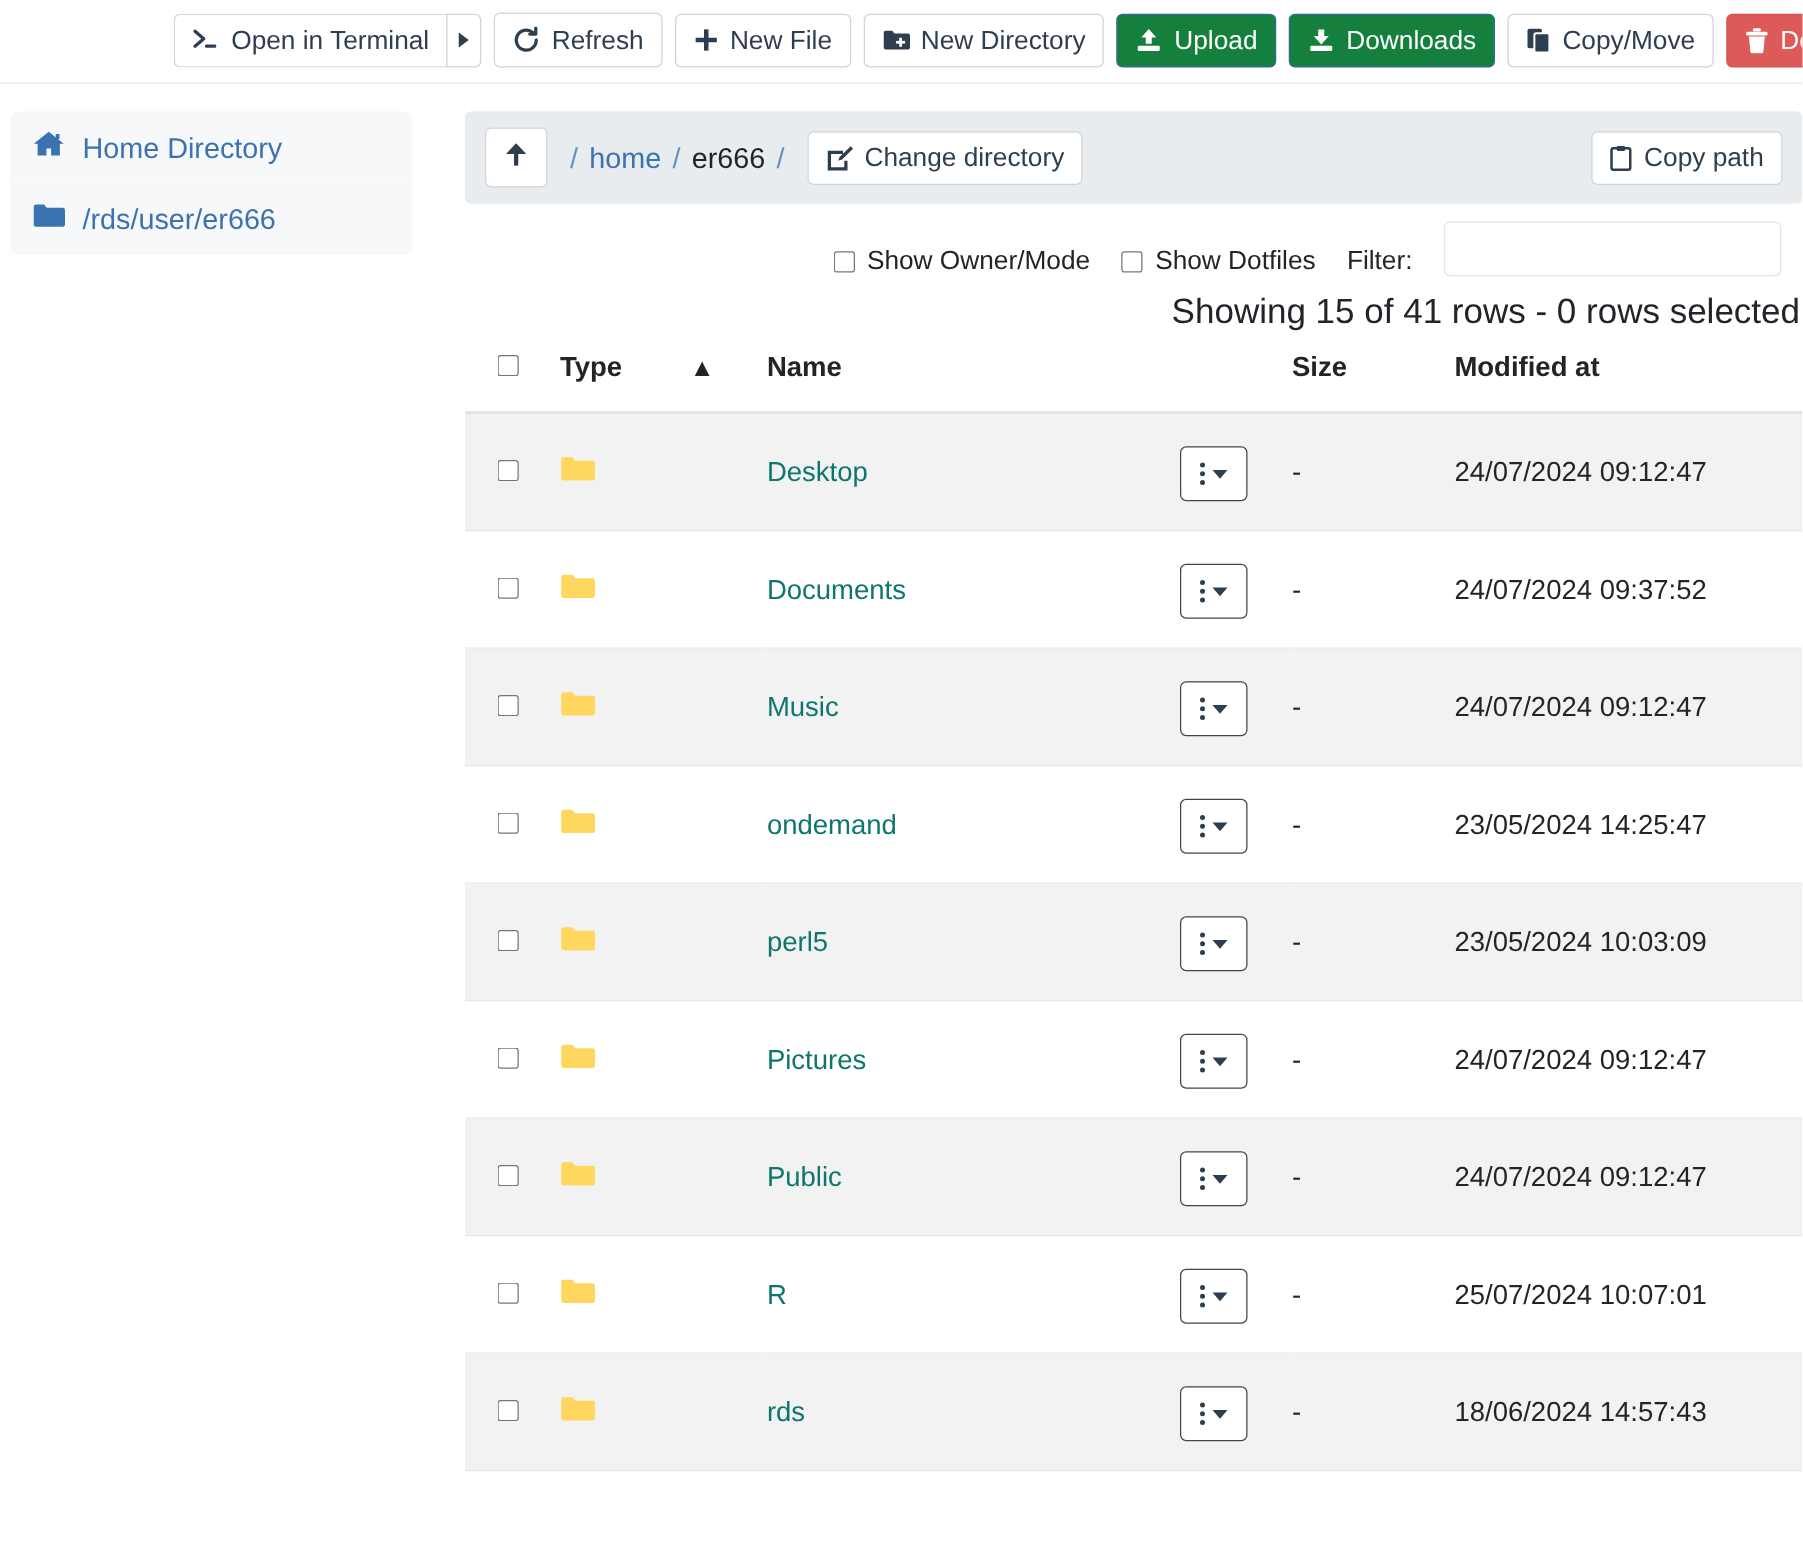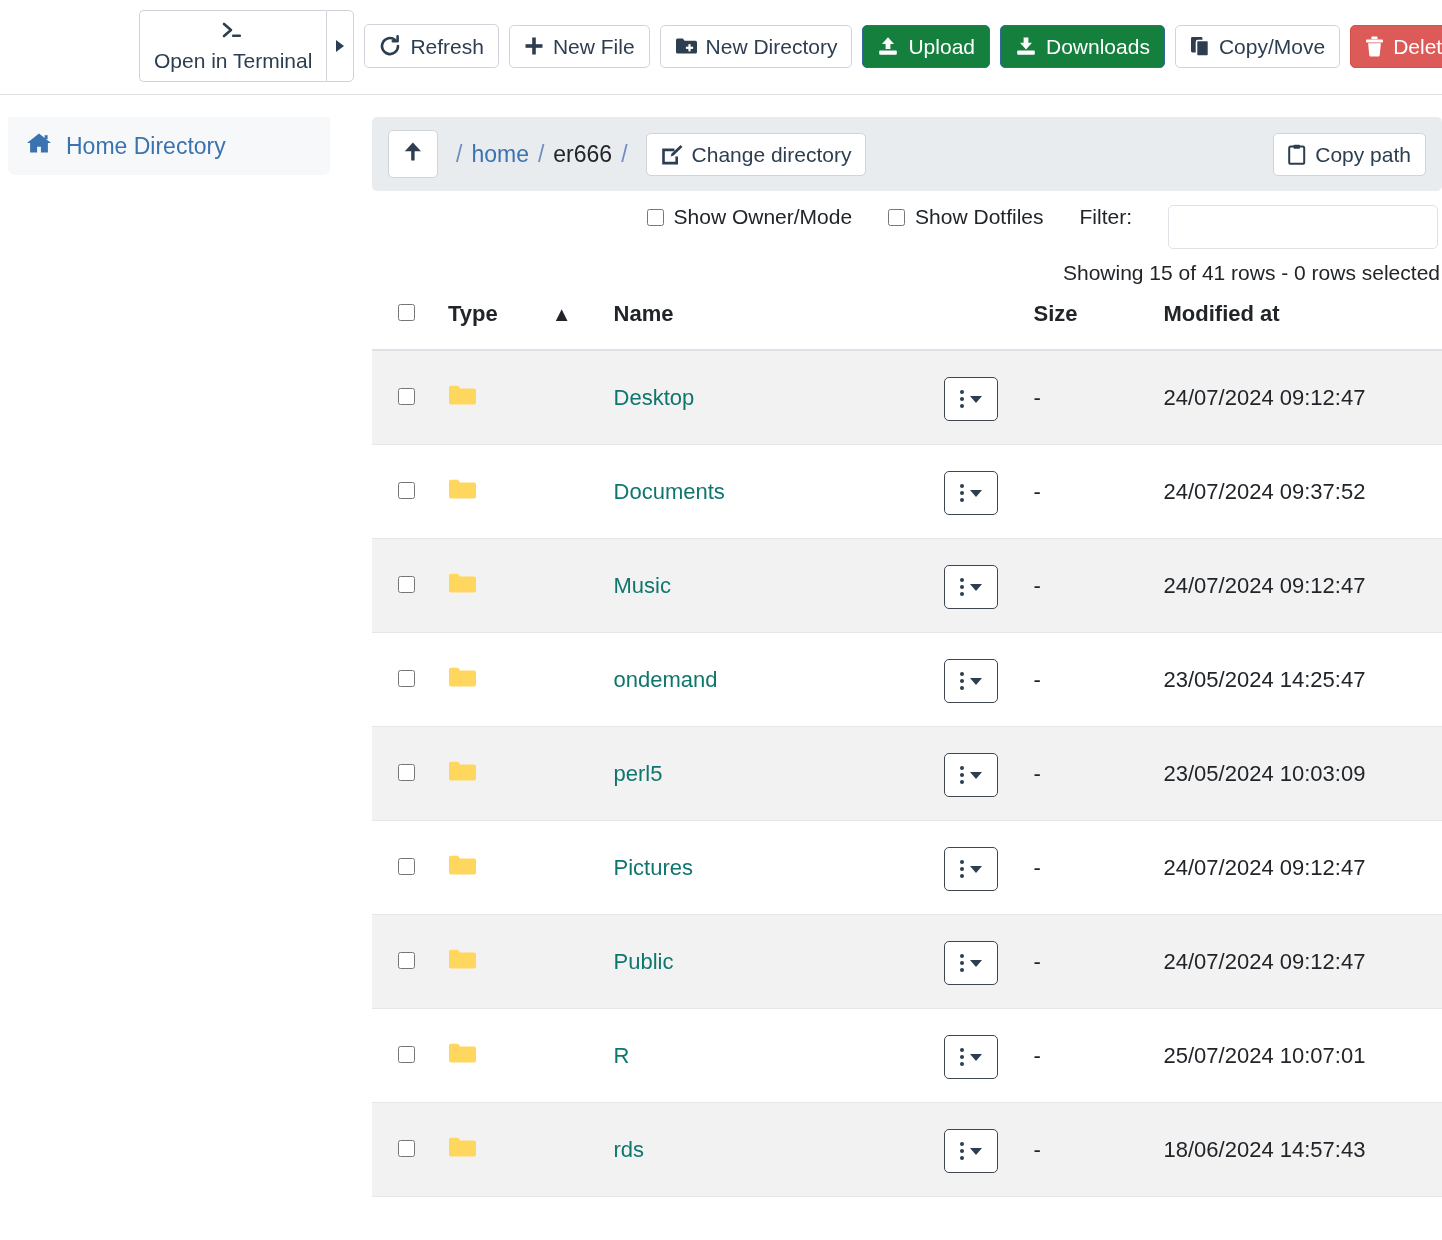--- a/index.html
+++ b/index.html
@@ -24,21 +24,21 @@
     line-height: 1;
     padding: 10px 14px;
     border-radius: 5px;
     box-sizing: border-box;
     white-space: nowrap;
     cursor: pointer;
     font-family: "Liberation Sans", sans-serif;
   }
   .btn .ico { display: inline-flex; align-items: center; }
   .split { display: inline-flex; }
-  .split .btn-main { border-radius: 5px 0 0 5px; border-right: none; flex-direction: column; }
+  .split .btn-main { border-radius: 5px 0 0 5px; border-right: none; }
   .split .btn-caret {
     border-radius: 0 5px 5px 0;
     padding: 10px 9px;
     display: inline-flex; align-items: center; justify-content: center;
     min-width: 26px;
   }
   .btn-primary { background: #15803d; border-color: #36689f; color: #fff; }
   .btn-danger  { background: #dc5a57; border-color: #d6514e; color: #fff; }
   .divider-line { height: 1px; background: #e3e3e3; margin: 0 0 0 0; width: 100%; }
 
@@ -74,34 +74,34 @@
     cursor: pointer;
   }
   .crumbs { font-size: 23px; display: flex; align-items: center; gap: 9px; }
   .crumbs .sep { color: #6c8fc0; }
   .crumbs a { color: #3b72b0; text-decoration: none; cursor: pointer; }
   .crumbs .cur { color: #212529; }
   .spacer { flex: 1; }
 
   
   .optrow {
-    display: flex; align-items: flex-start; justify-content: flex-end;
-    gap: 36px; padding: 14px 4px 0 0;
+    display: flex; align-items: flex-end; justify-content: flex-end;
+    gap: 25px; padding: 14px 17px 0 0;
   }
   .chk { display: inline-flex; align-items: center; gap: 10px; font-size: 21px; cursor: pointer; }
   .chk input { width: 17px; height: 17px; margin: 0; cursor: pointer; }
   .filter-label { font-size: 21px; }
   .filter-input {
     width: 270px; height: 44px;
     border: 1px solid #dfe3e8; border-radius: 5px;
     font-size: 20px; padding: 0 10px; box-sizing: border-box;
     font-family: "Liberation Sans", sans-serif;
     outline: none;
   }
-  .showing { text-align: right; font-size: 21px; padding: 12px 2px 0 0; color: #212529; }
+  .showing { text-align: right; font-size: 28px; padding: 12px 2px 0 0; color: #212529; }
 
   
   table.files { width: 100%; border-collapse: collapse; margin-top: 16px; }
   table.files thead th {
     text-align: left; font-size: 22px; font-weight: bold;
     padding: 0 0 22px 0; border-bottom: 2px solid #dee2e6;
     color: #212529;
   }
   table.files tbody td {
     padding: 23px 0; font-size: 22px;
@@ -245,20 +245,29 @@
     <div class="side-item">
       <span>
         <svg width="26" height="22" viewBox="0 0 26 22">
           <path d="M13 1.4 L1 11 h3.1 v9.4 h7 v-5.6 h3.8 v5.6 h7 V11 H25 Z" fill="#3b72b0"></path>
           <rect x="18.6" y="3.2" width="3" height="4" fill="#3b72b0"></rect>
         </svg>
       </span>
       <span>Home Directory</span>
     </div>
 
+    <div class="side-item">
+      <span>
+        <svg width="26" height="21" viewBox="0 0 26 21">
+          <path d="M1 3.4 a1.8 1.8 0 0 1 1.8-1.8 h6.4 l2.2 2.6 h12.8 a1.8 1.8 0 0 1 1.8 1.8 v11.6
+                   a1.8 1.8 0 0 1 -1.8 1.8 h-21.4 a1.8 1.8 0 0 1 -1.8 -1.8 z" fill="#3b72b0"></path>
+        </svg>
+      </span>
+      <span>/rds/user/er666</span>
+    </div>
 
   </div>
 
   <div class="main">
 
     <div class="crumbbar">
 
       <div class="up-btn">
         <span>
           <svg width="20" height="22" viewBox="0 0 20 22">

